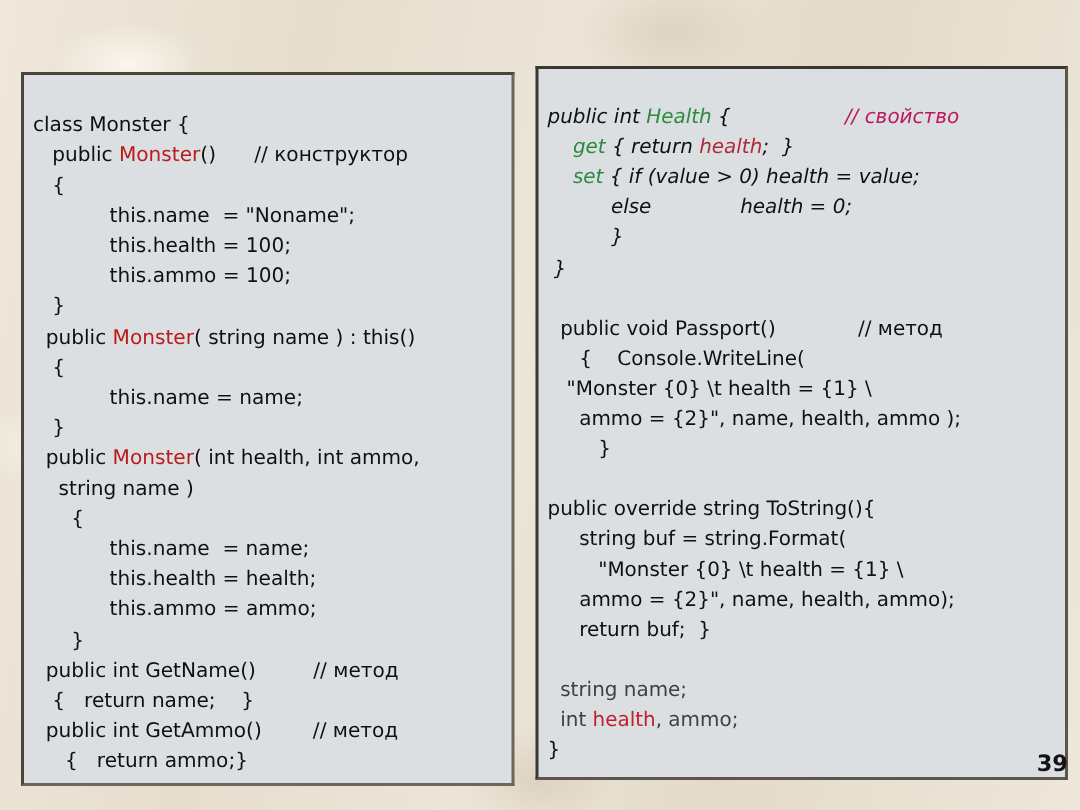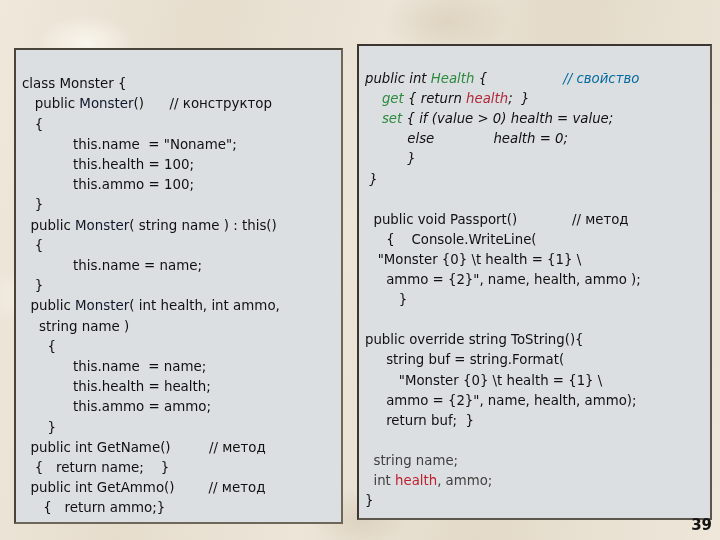--- a/index.html
+++ b/index.html
@@ -99,31 +99,31 @@
     font-size: 13.4px;
     line-height: 20.2px;
     color: #101010;
     white-space: pre;
   }
   #right-box .code { font-size: 13.3px; line-height: 20.1px; }
 
   .ln { white-space: pre; display: block; }
   .ital { font-style: italic; }
 
-  .t-type   { color: #0f172a; }   
+  .t-type   { color: #b91c1c; }   
   .t-green  { color: #2d8a3e; }   
   .t-red    { color: #b02a3a; }   
-  .t-comment{ color: #0369a1; }   
+  .t-comment{ color: #be185d; }   
   .t-blue2  { color: #404040; }   
   .t-red2   { color: #c0202e; }
 
   #page-number {
     position: absolute;
     right: 8px;
-    bottom: 6px;
+    bottom: 22px;
     font-size: 15px;
     font-weight: bold;
     color: #141414;
     z-index: 4;
     font-family: "DejaVu Sans", "Liberation Sans", sans-serif;
     text-align: right;
   }
 </style>
 </head>
 <body>

